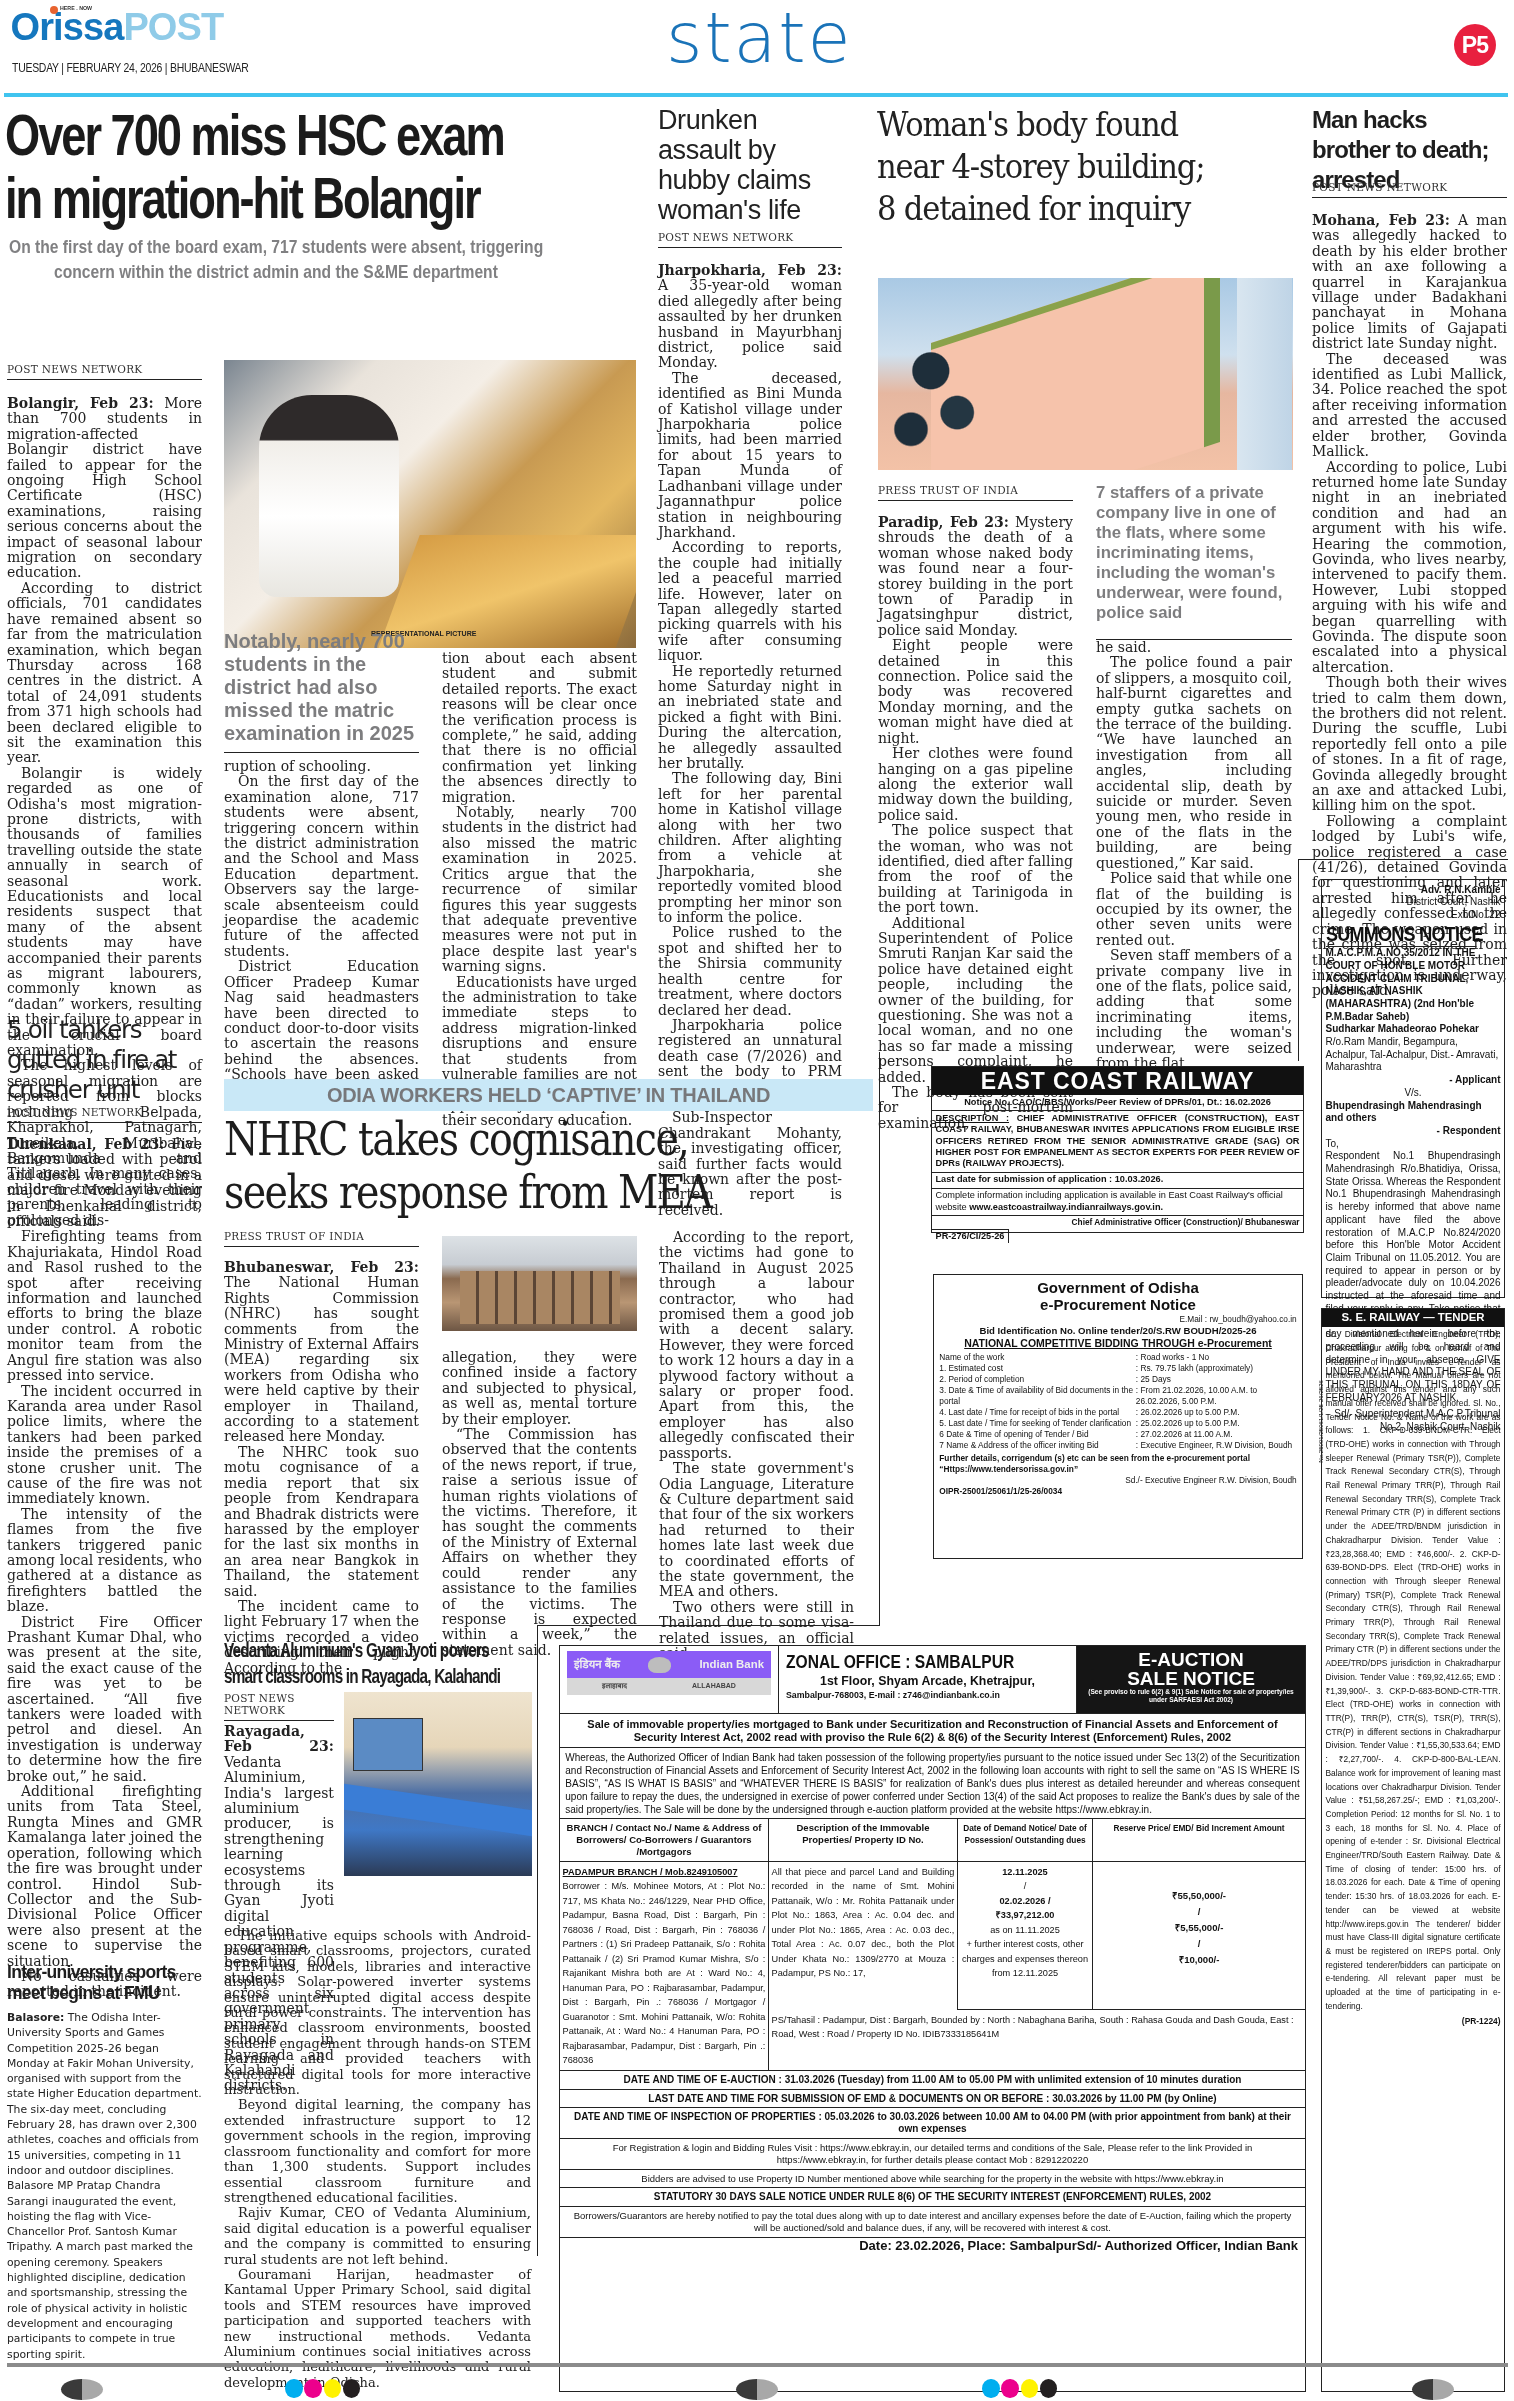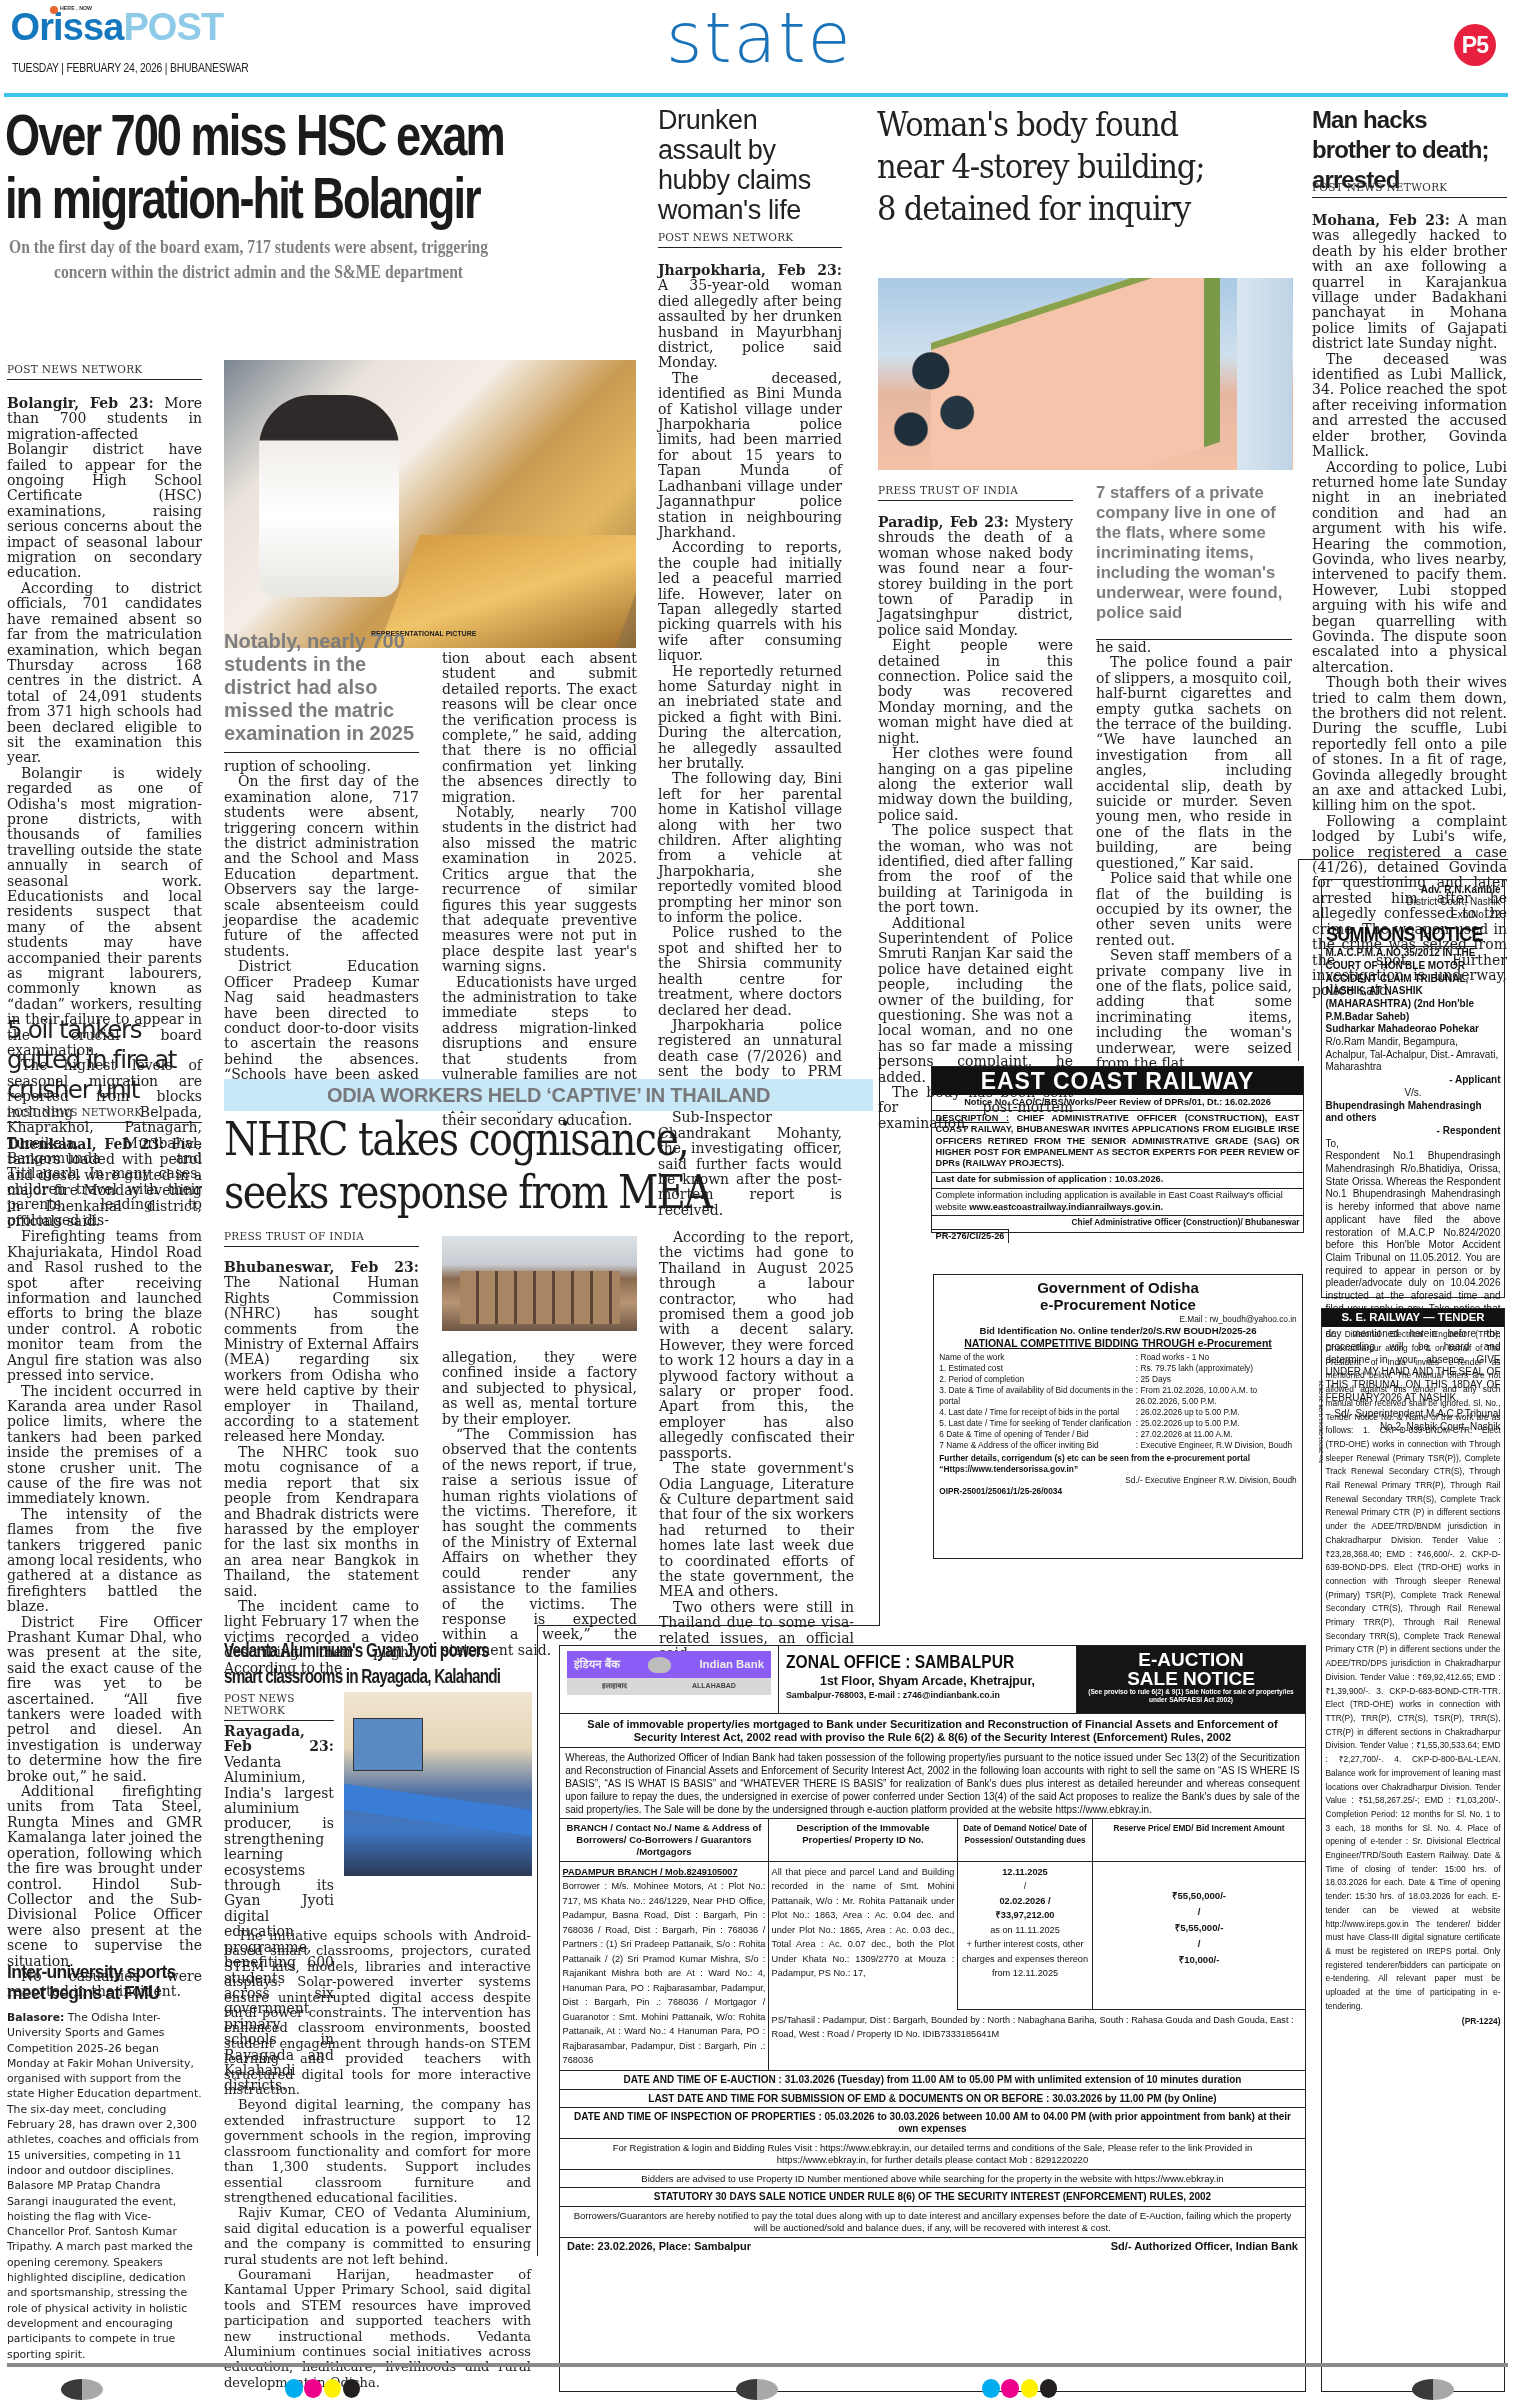--- a/index.html
+++ b/index.html
@@ -28,21 +28,21 @@
   <div class="abs" style="left:1454px;top:24px;width:42px;height:42px;border-radius:50%;background:#e8203f;color:#fff;font-family:'Liberation Sans',sans-serif;font-weight:bold;font-size:23px;text-align:center;line-height:42px;letter-spacing:-0.9px">P5</div>
   <div class="abs" style="left:4.4px;top:93px;width:1504px;height:4.4px;background:#40c4ef"></div>
 </div>
 
 <div class="abs" style="left:0;top:101px;width:377px">
 </div>
 <div class="abs" style="left:5.3px;top:103px;width:364px;font-family:'Liberation Sans',sans-serif;font-weight:bold;font-size:58px;line-height:63px;letter-spacing:-2.6px;color:#1b1b1b;white-space:nowrap">
   <div style="transform:scaleX(.78);transform-origin:left">Over 700 miss HSC exam</div>
   <div style="transform:scaleX(.78);transform-origin:left">in migration-hit Bolangir</div>
 </div>
-<div class="abs" style="left:8.8px;top:235px;width:359px;text-align:center;font-family:Liberation Serif, serif;font-weight:bold;font-size:18.4px;line-height:24.5px;color:#808082;white-space:nowrap">
+<div class="abs" style="left:8.8px;top:235px;width:359px;text-align:center;font-family:Liberation Sans, sans-serif;font-weight:bold;font-size:18.4px;line-height:24.5px;color:#808082;white-space:nowrap">
   <div style="transform:scaleX(.85);transform-origin:left">On the first day of the board exam, 717 students were absent, triggering</div>
   <div style="transform:scaleX(.85);transform-origin:left;padding-left:53px">concern within the district admin and the S&amp;ME department</div>
 </div>
 <div class="abs byline" style="left:7px;top:363px;width:195px">POST NEWS NETWORK</div>
 
 <div class="abs photo" style="left:224px;top:360px;width:412px;height:288px;background:linear-gradient(135deg,#7a8590 0%,#e9e3db 22%,#f4eee6 40%,#c89a52 58%,#e4b861 75%,#8b6a3b 100%)">
   <div class="abs" style="left:35px;top:35px;width:140px;height:202px;border-radius:53px 53px 17.5px 17.5px;background:linear-gradient(180deg,#2e2a2a 0%,#2e2a2a 22%,#f1eee9 23%,#ffffff 60%,#e8e6e0 100%)"></div>
   <div class="abs" style="left:175px;top:175px;width:237px;height:114px;background:linear-gradient(160deg,#d69d45,#f0c46a,#a3712e);transform:skewX(-20deg)"></div>
   <div class="abs" style="left:147px;top:270px;font-family:'Liberation Sans',sans-serif;font-weight:bold;font-size:7px;color:#222">REPRESENTATIONAL PICTURE</div>
 </div>
@@ -316,21 +316,21 @@
     </div>
     <div style="grid-column:span 3;padding:2.6px;font-size:9.2px;line-height:14.5px">PS/Tahasil : Padampur, Dist : Bargarh, Bounded by : North : Nabaghana Bariha, South : Rahasa Gouda and Dash Gouda, East : Road, West : Road / Property ID No. IDIB7333185641M</div>
   </div>
   <div style="font-weight:bold;text-align:center;padding:2.6px 8.8px;border-bottom:0.9px solid #222;font-size:10px">DATE AND TIME OF E-AUCTION : 31.03.2026 (Tuesday) from 11.00 AM to 05.00 PM with unlimited extension of 10 minutes duration</div>
   <div style="font-weight:bold;text-align:center;padding:2.6px 5.3px;border-bottom:0.9px solid #222;font-size:10px">LAST DATE AND TIME FOR SUBMISSION OF EMD &amp; DOCUMENTS ON OR BEFORE : 30.03.2026 by 11.00 PM (by Online)</div>
   <div style="font-weight:bold;text-align:center;padding:2.6px 8.8px;border-bottom:0.9px solid #222;font-size:10px">DATE AND TIME OF INSPECTION OF PROPERTIES : 05.03.2026 to 30.03.2026 between 10.00 AM to 04.00 PM (with prior appointment from bank) at their own expenses</div>
   <div style="text-align:center;padding:2.6px 8.8px;border-bottom:0.9px solid #222;font-size:9.5px">For Registration &amp; login and Bidding Rules Visit : https://www.ebkray.in, our detailed terms and conditions of the Sale, Please refer to the link Provided in https://www.ebkray.in, for further details please contact Mob : 8291220220</div>
   <div style="text-align:center;padding:2.6px 8.8px;border-bottom:0.9px solid #222;font-size:9.5px">Bidders are advised to use Property ID Number mentioned above while searching for the property in the website with https://www.ebkray.in</div>
   <div style="font-weight:bold;text-align:center;padding:2.6px;border-bottom:0.9px solid #222;font-size:10px">STATUTORY 30 DAYS SALE NOTICE UNDER RULE 8(6) OF THE SECURITY INTEREST (ENFORCEMENT) RULES, 2002</div>
   <div style="text-align:center;padding:2.6px 8.8px;border-bottom:0.9px solid #222;font-size:9.5px">Borrowers/Guarantors are hereby notified to pay the total dues along with up to date interest and ancillary expenses before the date of E-Auction, failing which the property will be auctioned/sold and balance dues, if any, will be recovered with interest &amp; cost.</div>
-  <div style="display:flex;justify-content:space-between;padding:2.6px 7px;font-weight:bold;font-size:11px">
+  <div style="display:flex;justify-content:flex-end;padding:2.6px 7px;font-weight:bold;font-size:13px">
     <span>Date: 23.02.2026, Place: Sambalpur</span>
     <span>Sd/- Authorized Officer, Indian Bank</span>
   </div>
 </div>
 
 <div class="abs" style="left:7px;top:2363px;width:1501px;height:4.4px;background:#8b8b8b"></div>
 <div class="abs" style="left:61px;top:2379px;width:42px;height:21px;border-radius:50%;background:linear-gradient(90deg,#3a3a3a 50%,#a8a8a8 50%)"></div>
 <div class="abs" style="left:285px;top:2379px;display:flex;gap:1.8px">
   <span style="width:17.5px;height:19px;border-radius:50%;background:#00aeef"></span>
   <span style="width:17.5px;height:19px;border-radius:50%;background:#ec008c"></span>

